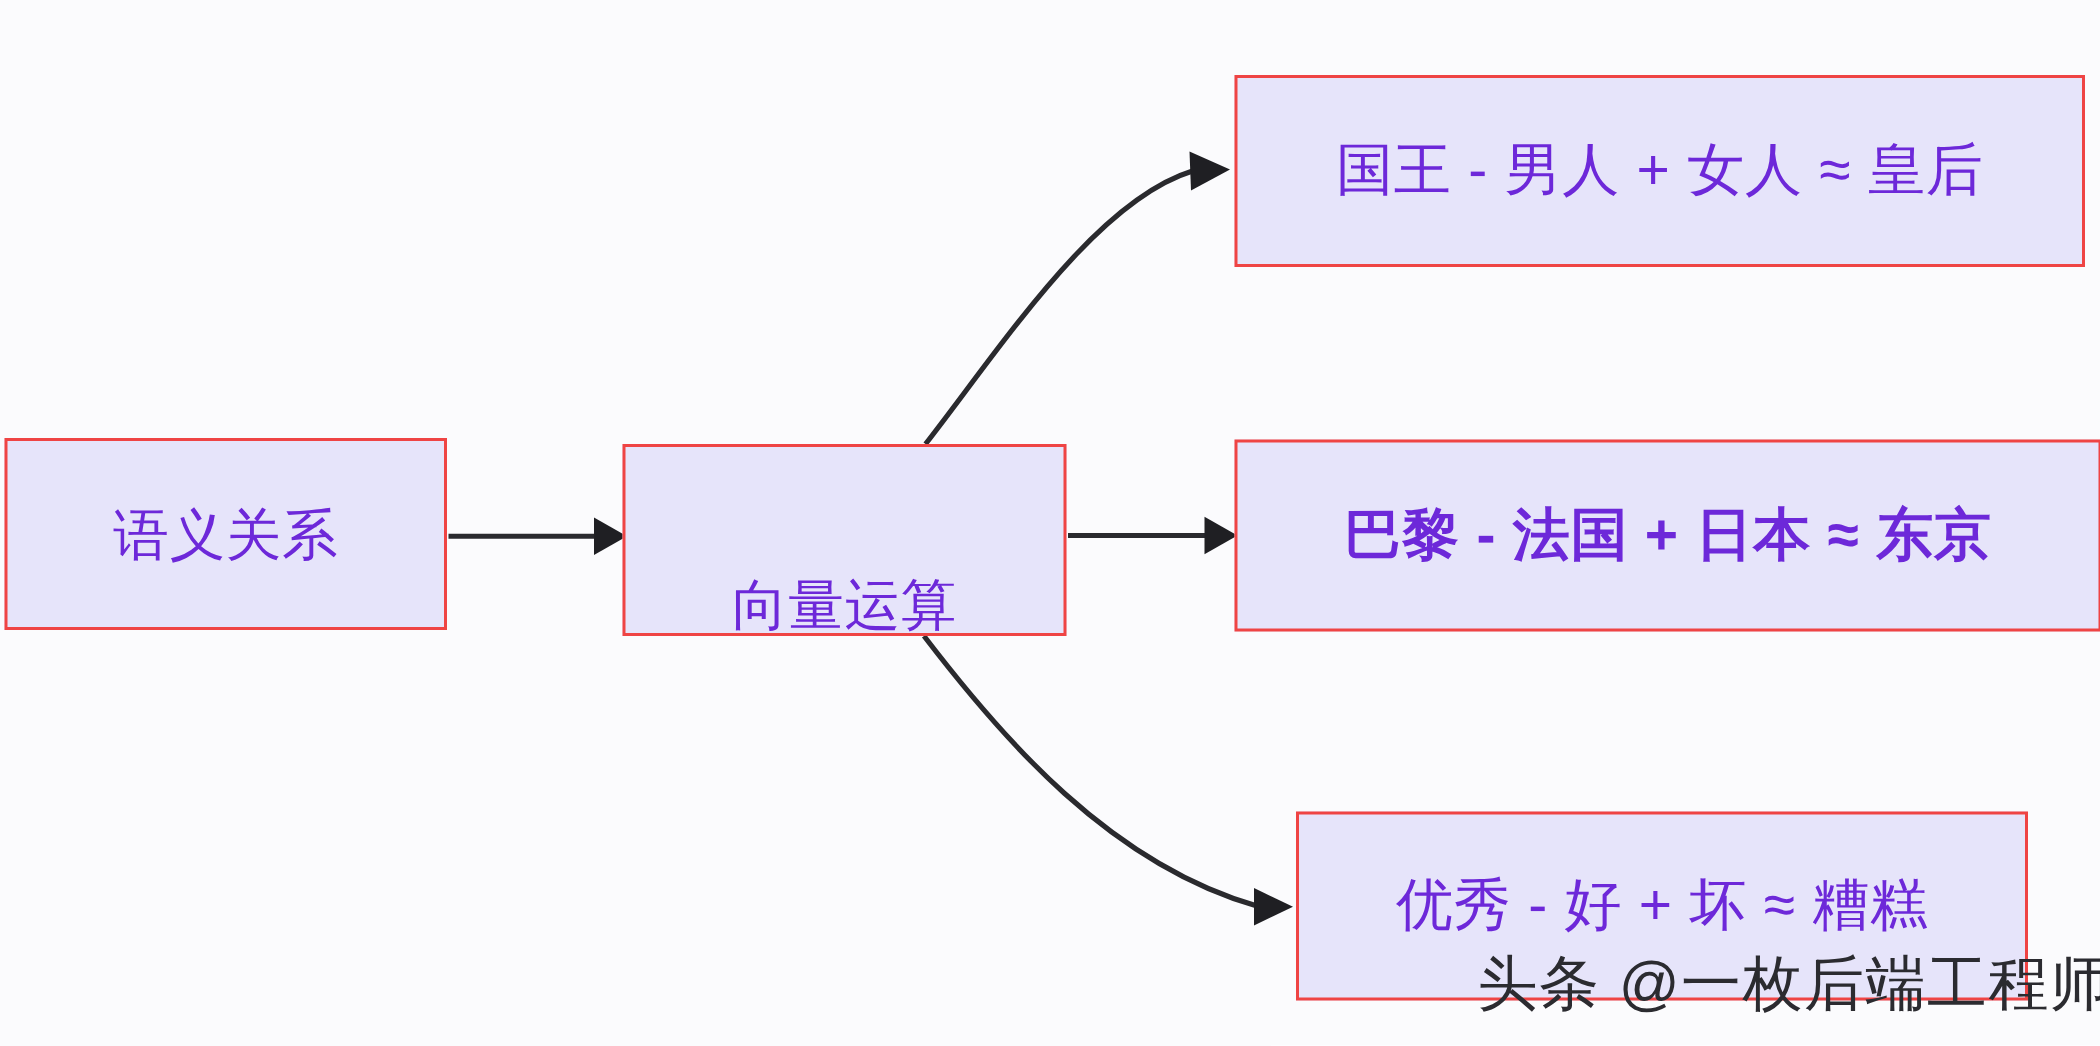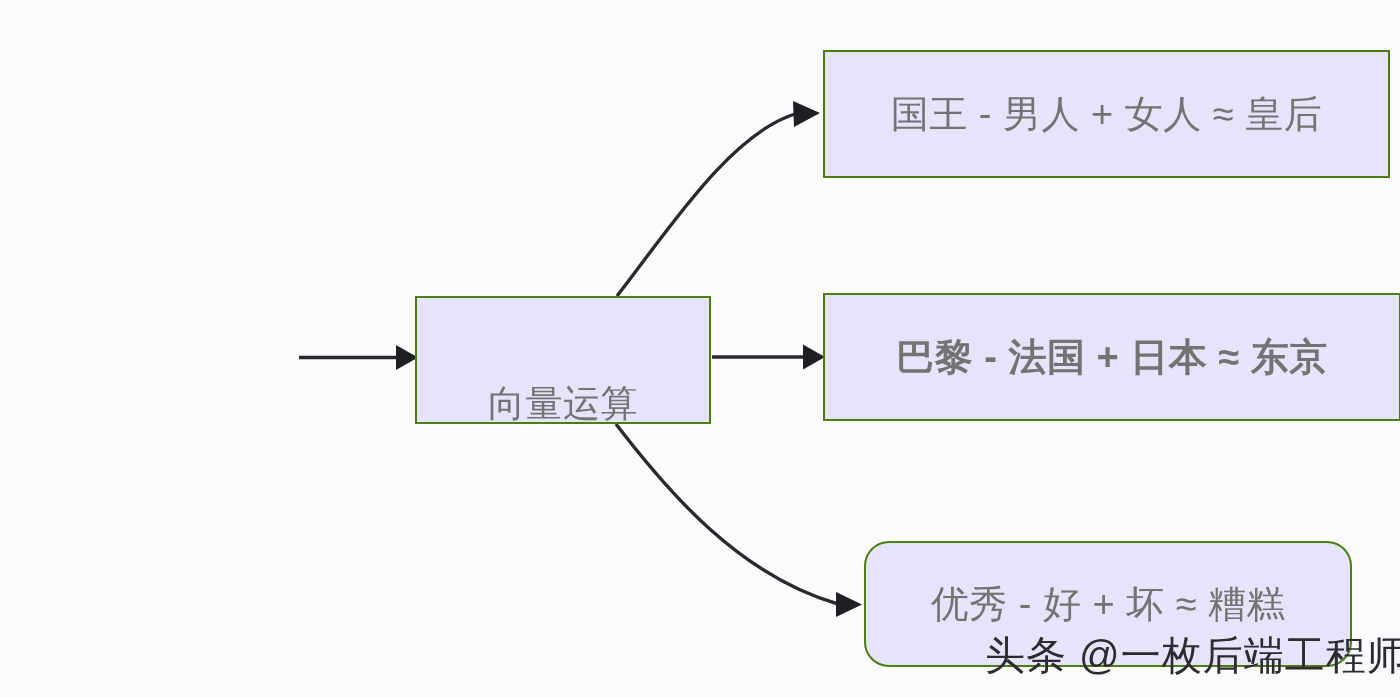--- a/index.html
+++ b/index.html
@@ -13,25 +13,25 @@
     width: 1400px;
     height: 697px;
     background: #fbfbfd;
     overflow: hidden;
     font-family: "Liberation Sans", "DejaVu Sans", sans-serif;
   }
   .node {
     position: absolute;
     box-sizing: border-box;
     background: #e6e4fa;
-    border: 2px solid #4d7c0f;
+    border: 2px solid #ef4444;
     display: flex;
     align-items: center;
     justify-content: center;
-    color: #737373;
+    color: #6d28d9;
     letter-spacing: 0.5px;
     white-space: nowrap;
   }
   .node-label {
     display: block;
     line-height: 1;
   }
   #node-semantic {
     left: 3px;
     top: 292px;
@@ -61,21 +61,20 @@
     height: 128px;
     font-size: 38px;
     font-weight: bold;
   }
   #node-eq-good {
     left: 864px;
     top: 541px;
     width: 488px;
     height: 126px;
     font-size: 38px;
-    border-radius: 25px;
   }
   #edges {
     position: absolute;
     left: 0;
     top: 0;
     width: 1400px;
     height: 697px;
     pointer-events: none;
   }
   .edge-path {
@@ -118,20 +117,23 @@
       <line class="edge-path" x1="712" y1="357" x2="805" y2="357"></line>
       <polygon class="edge-head" points="803,344.5 825,357 803,369.5"></polygon>
     </g>
 
     <g>
       <path class="edge-path" d="M 616 424 C 668 492 740 576 838 604"></path>
       <polygon class="edge-head" points="836,592 862,604.5 836,617"></polygon>
     </g>
   </svg>
 
+  <div class="node" id="node-semantic">
+    <span class="node-label">语义关系</span>
+  </div>
 
   <div class="node" id="node-vector">
     <span class="node-label">向量运算</span>
   </div>
 
   <div class="node" id="node-eq-king">
     <span class="node-label">国王 - 男人 + 女人 ≈ 皇后</span>
   </div>
 
   <div class="node" id="node-eq-paris">

